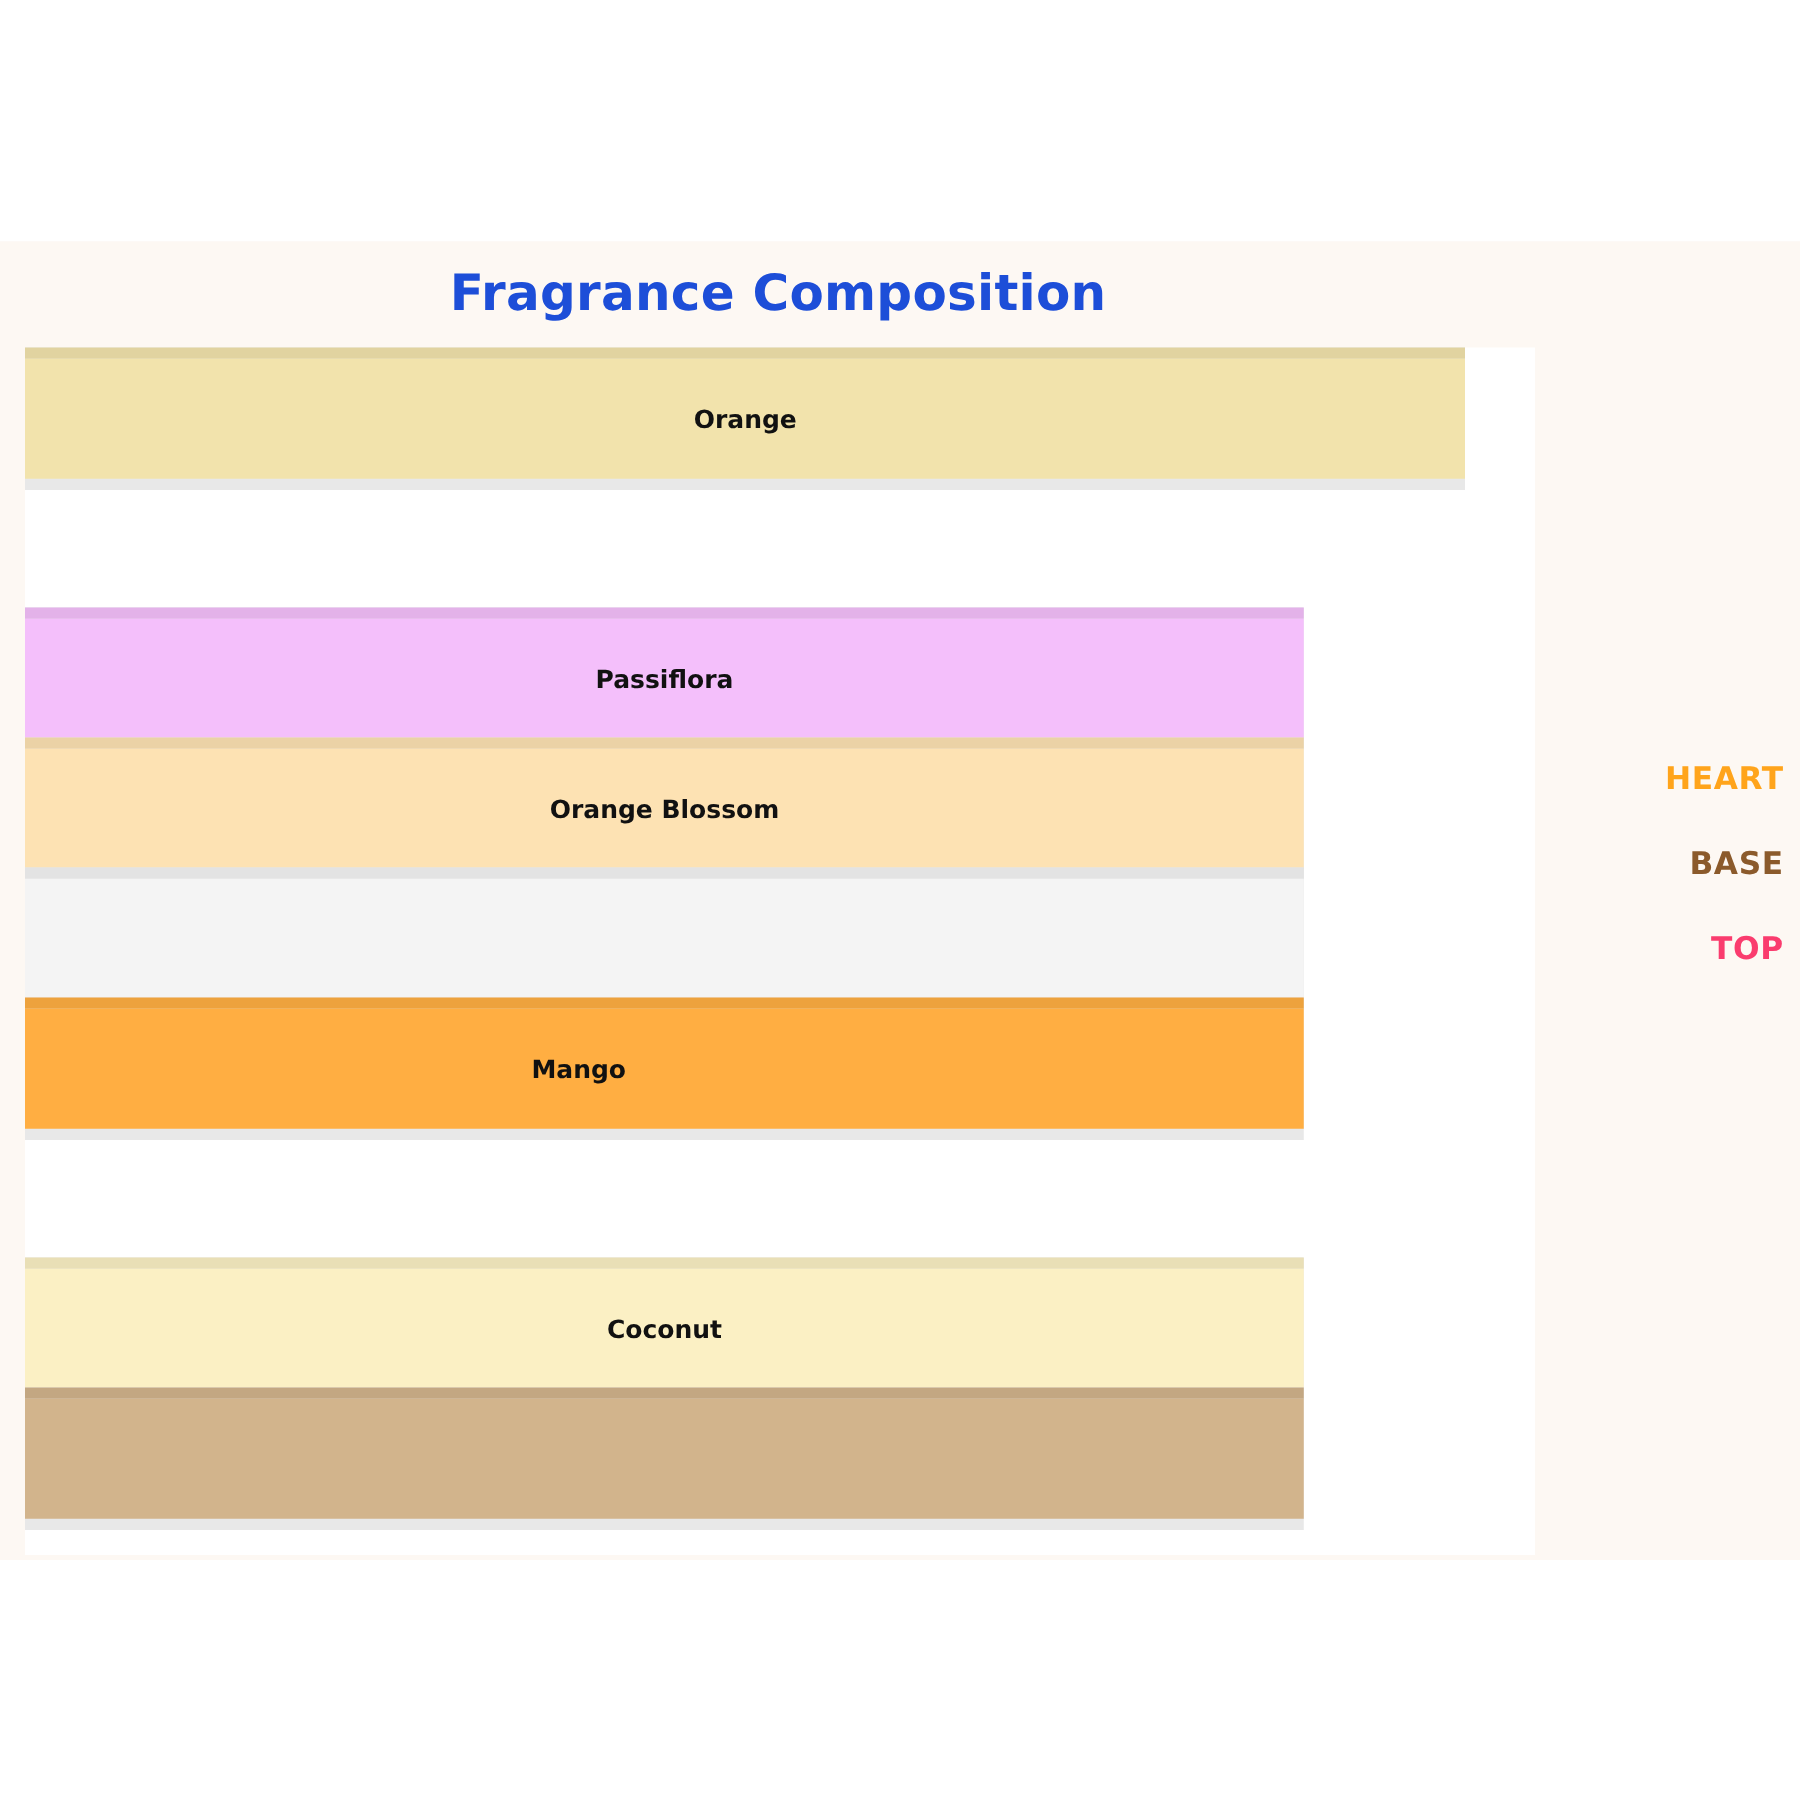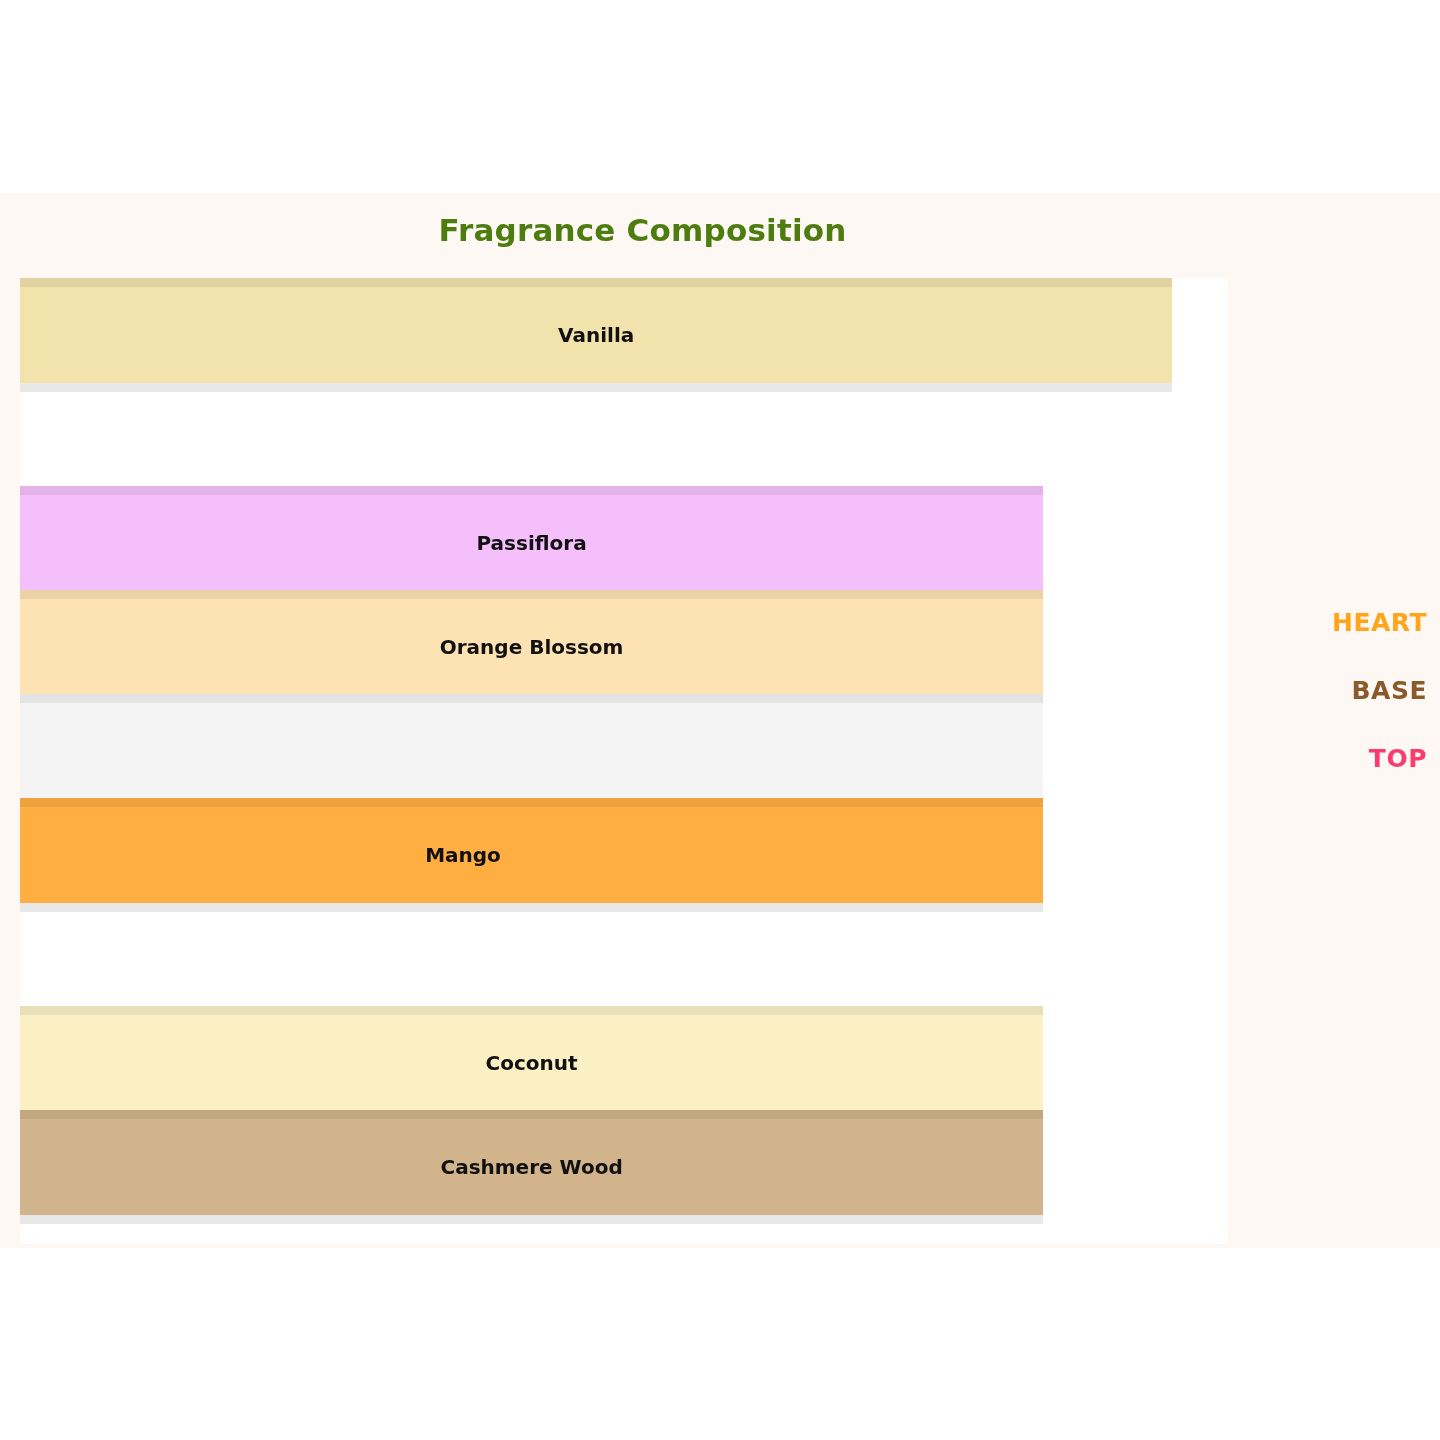--- a/index.html
+++ b/index.html
@@ -25,26 +25,25 @@
     background: #fdf8f3;
   }
 
   
   #chart-title {
     position: absolute;
     left: 0;
     top: 19px;
     width: 1245px;
     text-align: center;
-    font-size: 31px;
+    font-size: 40px;
     font-weight: bold;
-    color: #4d7c0f;
+    color: #1d4ed8;
     letter-spacing: 0.2px;
     font-family: "DejaVu Sans", sans-serif;
-    padding-left: 20px;
   }
 
   
   #plot-area {
     position: absolute;
     left: 20px;
     top: 85px;
     width: 1208px;
     height: 966px;
     background: #ffffff;
@@ -110,21 +109,21 @@
 <div id="figure">
 
   <div id="chart-title">Fragrance Composition</div>
 
   <div id="plot-area">
 
   <div class="bar-row" style="top: 0px; height: 114px;">
         <div class="bar-shadow" style="width: 1152.43px; background: rgb(232, 232, 232);"></div>
         <div class="bar-fill" style="width: 1152.43px; height: 9px; background: rgb(242, 227, 172);"></div>
         <div class="bar-body" style="top: 9px; width: 1152.43px; height: 96px; background: rgb(242, 227, 172);"></div>
-        <div class="bar-label" style="left: 0px; width: 1152.43px;">Vanilla</div>
+        <div class="bar-label" style="left: 0px; width: 1152.43px;">Orange</div>
       </div>
       <div class="bar-row" style="top: 208px; height: 114px; padding-left: 32px;">
         <div class="bar-shadow" style="width: 1023.18px; background: rgb(232, 232, 232);"></div>
         <div class="bar-fill" style="width: 1023.18px; height: 9px; background: rgb(244, 191, 251);"></div>
         <div class="bar-body" style="top: 9px; width: 1023.18px; height: 96px; background: rgb(244, 191, 251);"></div>
         <div class="bar-label" style="left: 0px; width: 1023.18px;">Passiflora</div>
       </div>
       <div class="bar-row" style="top: 312px; height: 114px;">
         <div class="bar-shadow" style="width: 1023.18px; background: rgb(232, 232, 232);"></div>
         <div class="bar-fill" style="width: 1023.18px; height: 9px; background: rgb(253, 226, 179);"></div>
@@ -145,21 +144,20 @@
       <div class="bar-row" style="top: 728px; height: 114px; padding-left: 44px;">
         <div class="bar-shadow" style="width: 1023.18px; background: rgb(232, 232, 232);"></div>
         <div class="bar-fill" style="width: 1023.18px; height: 9px; background: rgb(251, 240, 196);"></div>
         <div class="bar-body" style="top: 9px; width: 1023.18px; height: 96px; background: rgb(251, 240, 196);"></div>
         <div class="bar-label" style="left: 0px; width: 1023.18px;">Coconut</div>
       </div>
       <div class="bar-row" style="top: 832px; height: 114px;">
         <div class="bar-shadow" style="width: 1023.18px; background: rgb(232, 232, 232);"></div>
         <div class="bar-fill" style="width: 1023.18px; height: 9px; background: rgb(210, 180, 140);"></div>
         <div class="bar-body" style="top: 9px; width: 1023.18px; height: 96px; background: rgb(210, 180, 140);"></div>
-        <div class="bar-label" style="left: 0px; width: 1023.18px;">Cashmere Wood</div>
       </div>
     </div>
 
   <div id="legend">
 
   <div class="legend-entry" style="color: rgb(255, 164, 27);">HEART</div>
       <div class="legend-entry" style="color: rgb(139, 90, 43);">BASE</div>
       <div class="legend-entry" style="color: rgb(250, 60, 110);">TOP</div>
     </div>
 

